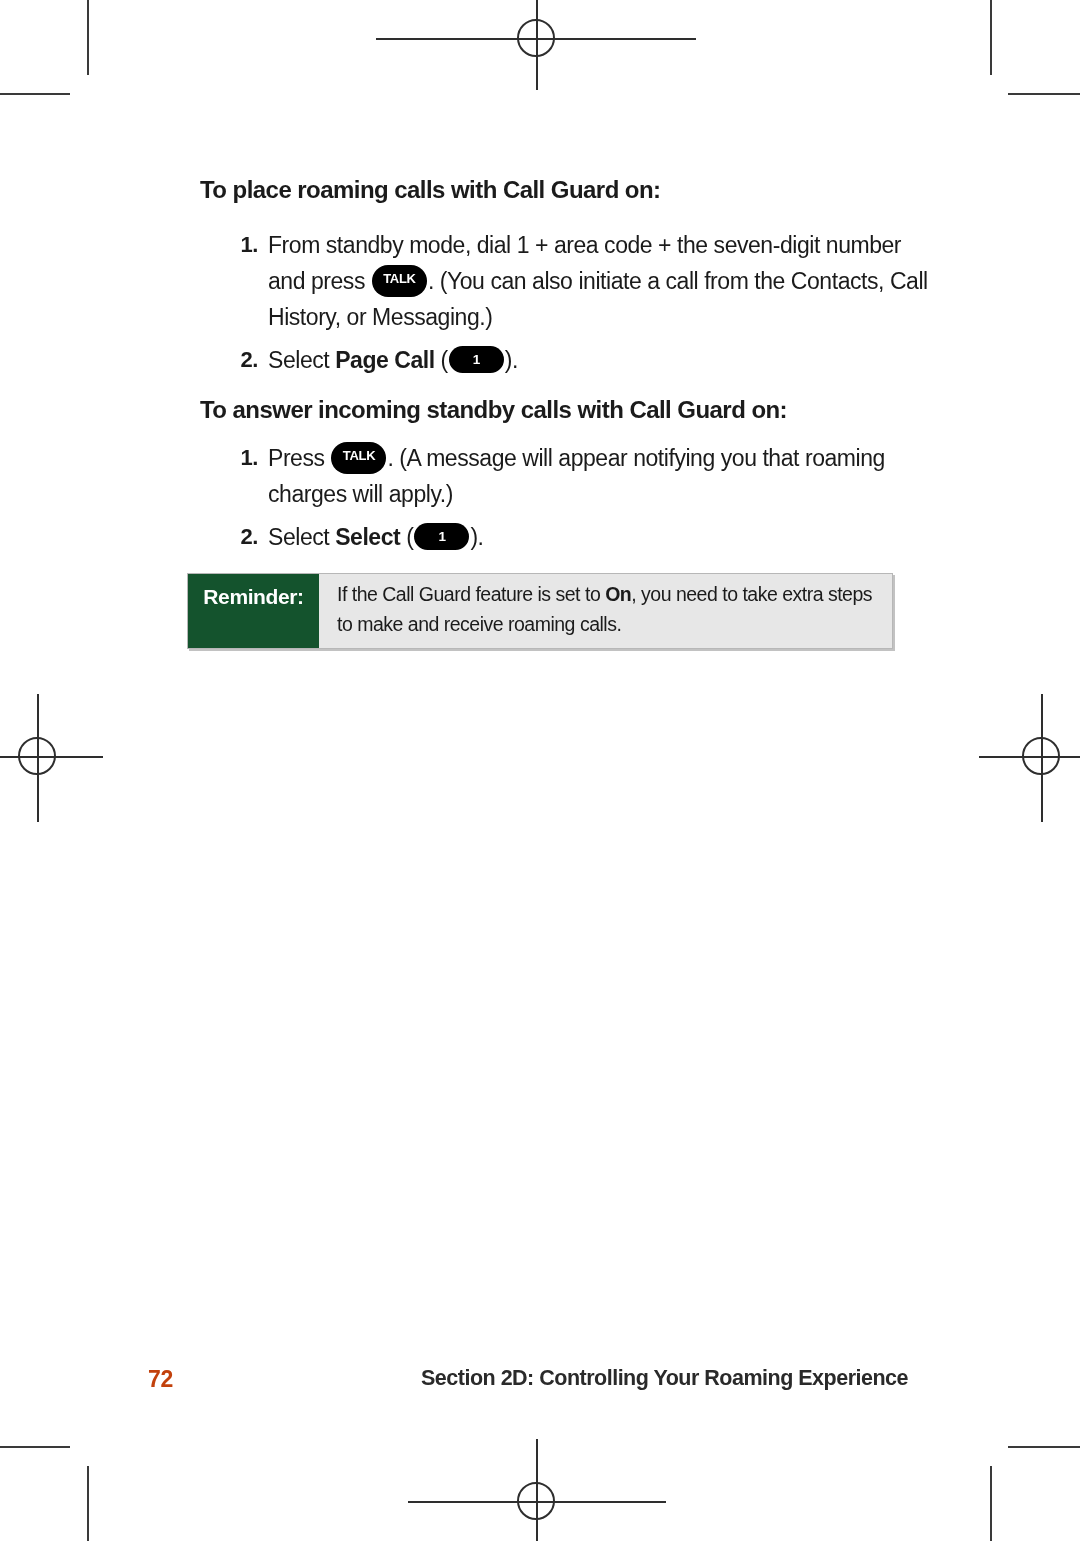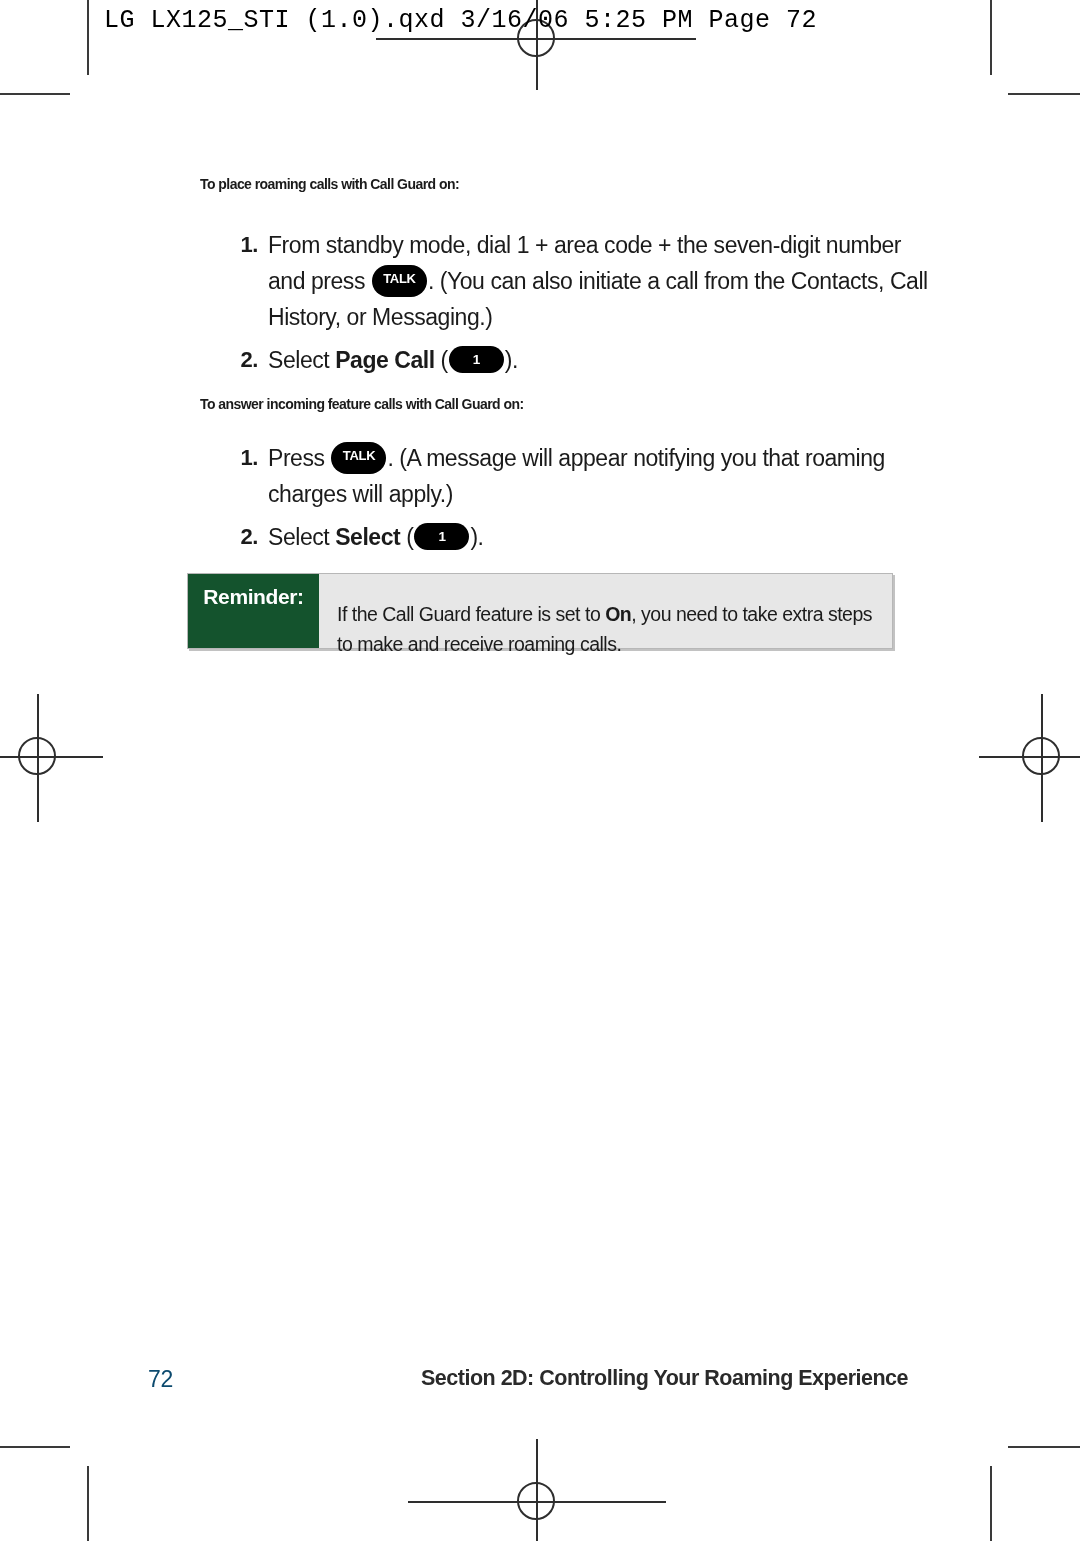--- a/index.html
+++ b/index.html
@@ -94,21 +94,21 @@
     position: absolute;
     left: 0;
     top: 0;
     width: 1080px;
   }
 
   .section-heading {
     position: absolute;
     left: 200px;
     width: 760px;
-    font-size: 14px;
+    font-size: 24px;
     font-weight: bold;
     color: #1b1b1b;
     letter-spacing: -0.55px;
   }
   .heading-1 { top: 176px; }
   .heading-2 { top: 396px; }
 
   .step {
     position: absolute;
     left: 200px;
@@ -193,39 +193,39 @@
     justify-content: center;
     box-sizing: border-box;
   }
   .reminder-body {
     flex: 1 1 auto;
     background: #e7e7e7;
     color: #1b1b1b;
     font-size: 19.5px;
     line-height: 30px;
     letter-spacing: -0.5px;
-    padding: 25px 14px 0 18px;
+    padding: 5px 14px 0 18px;
     box-sizing: border-box;
   }
 
   
   .footer {
     position: absolute;
     left: 0;
     top: 1366px;
     width: 1080px;
     height: 34px;
   }
   .footer-page {
     position: absolute;
     left: 148px;
     top: 0;
     font-size: 23px;
-    font-weight: normal;
-    color: #0c4a6e;
+    font-weight: bold;
+    color: #c2410c;
     letter-spacing: -0.3px;
   }
   .footer-title {
     position: absolute;
     left: 0;
     top: 0;
     width: 1080px;
     padding-right: 172px;
     box-sizing: border-box;
     text-align: right;
@@ -266,37 +266,36 @@
     <div class="reg-vline"></div>
     <div class="reg-hline"></div>
     <div class="reg-circle"></div>
   </div>
   <div class="reg-mark reg-bottom">
     <div class="reg-vline"></div>
     <div class="reg-hline"></div>
     <div class="reg-circle"></div>
   </div>
 
-  <div class="doc-header">LG LX125_STI (1.0).qxd  3/16/06  5:25 PM  Page 72</div>
 
   <div class="content">
 
     <div class="section-heading heading-1">To place roaming calls with Call Guard on:</div>
 
     <div class="step s1-1">
       <span class="num">1.</span>
       <span class="body"><span>From standby mode, dial 1 + area code + the seven-digit number and press </span><span class="key key-talk">TALK</span><span>. (You can also initiate a call from the Contacts, Call History, or Messaging.)</span></span>
     </div>
 
     <div class="step s1-2">
       <span class="num">2.</span>
       <span class="body"><span>Select </span><b>Page Call</b><span> (</span><span class="key key-one">1</span><span>).</span></span>
     </div>
 
-    <div class="section-heading heading-2">To answer incoming feature calls with Call Guard on:</div>
+    <div class="section-heading heading-2">To answer incoming standby calls with Call Guard on:</div>
 
     <div class="step s2-1">
       <span class="num">1.</span>
       <span class="body"><span>Press </span><span class="key key-talk">TALK</span><span>. (A message will appear notifying you that roaming charges will apply.)</span></span>
     </div>
 
     <div class="step s2-2">
       <span class="num">2.</span>
       <span class="body"><span>Select </span><b>Select</b><span> (</span><span class="key key-one">1</span><span>).</span></span>
     </div>

